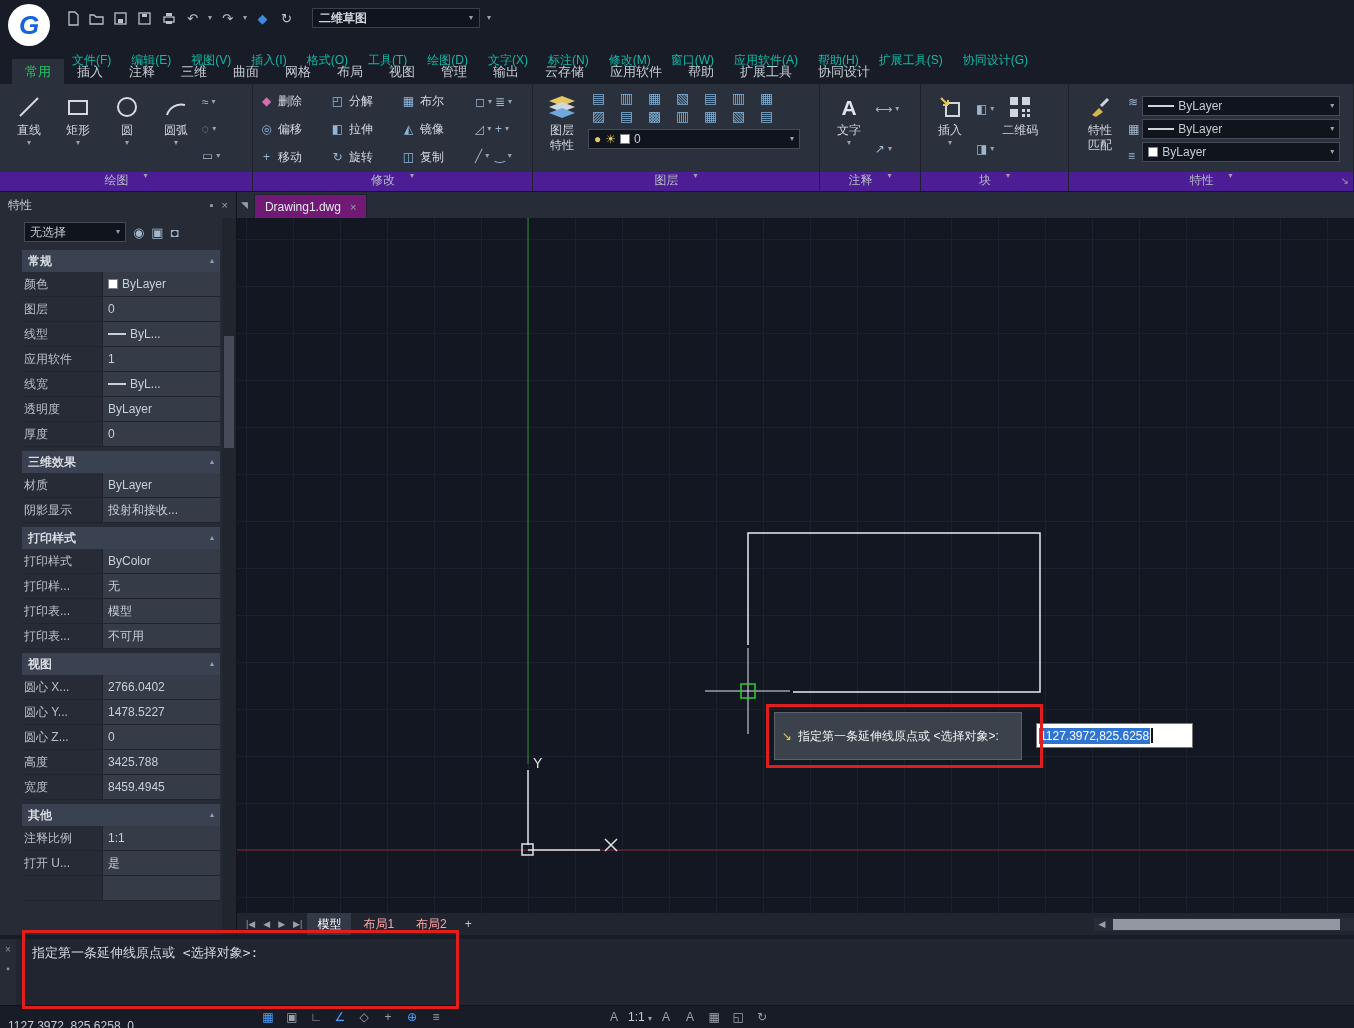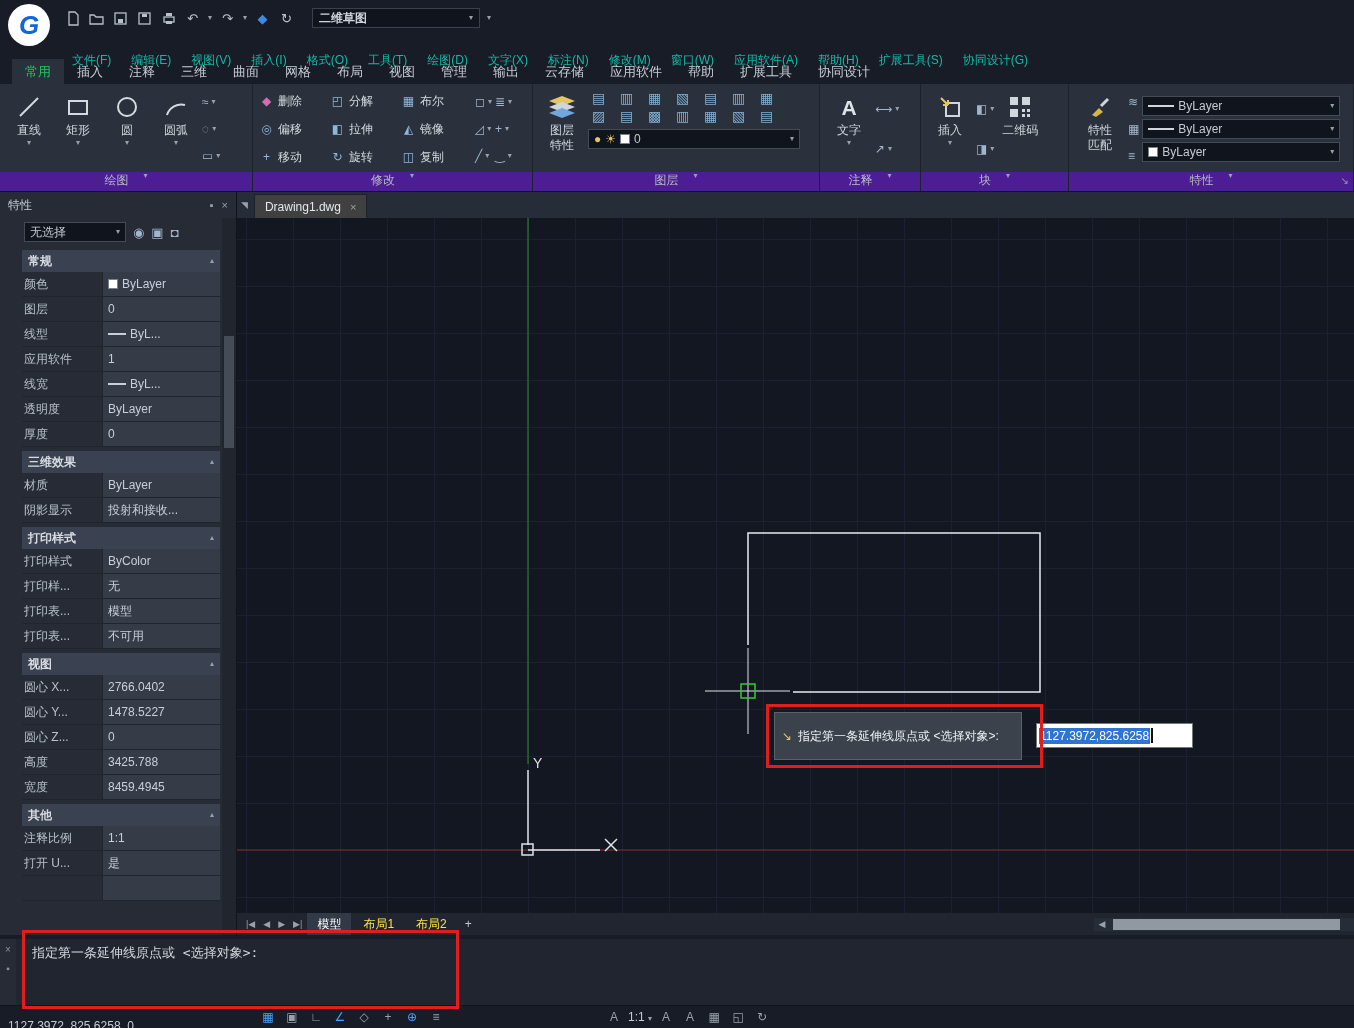--- a/index.html
+++ b/index.html
@@ -79,40 +79,40 @@
   .pval{flex:1;background:#353c48;border-left:1px solid #1f242d;display:flex;align-items:center;
         padding-left:5px;color:#c9cfd7;gap:4px;overflow:hidden;white-space:nowrap;}
   .lsw{width:18px;height:2px;background:#c9cfd7;display:inline-block;}
   .pal-scroll{position:absolute;right:0;top:26px;bottom:0;width:14px;background:#20252e;}
   .pal-thumb{position:absolute;left:2px;right:2px;top:118px;height:112px;background:#454c58;}
 
   
   .canvascol{flex:1;display:flex;flex-direction:column;min-width:0;}
   .doctabs{height:26px;background:#272d38;display:flex;align-items:flex-end;padding-left:4px;gap:6px;}
   .tabmenu{color:#98a0aa;font-size:9px;align-self:center;}
-  .doctab{height:24px;background:#404040;border:1px solid #1c212a;border-bottom:none;display:flex;
+  .doctab{height:24px;background:#701a75;border:1px solid #1c212a;border-bottom:none;display:flex;
           align-items:center;gap:9px;padding:6px 10px;color:#e4e8ec;}
   .canvas{flex:1;position:relative;background-color:#131722;overflow:hidden;
           background-image:linear-gradient(#1b2130 1px,transparent 1px),
                            linear-gradient(90deg,#1b2130 1px,transparent 1px);
           background-size:47px 47px;background-position:9px 21px;}
   .cv{position:absolute;left:0;top:0;}
   .redbox{border:3px solid #e11e1e;position:absolute;z-index:4;pointer-events:none;}
   .redbox1{left:529px;top:486px;width:277px;height:64px;}
   .dyn-tip{position:absolute;left:537px;top:494px;width:248px;height:48px;display:flex;align-items:center;gap:6px;
            background:#3c424b;border:1px solid #5a616b;padding:0 7px;color:#eef1f4;z-index:3;}
   .dyn-tip .tic{color:#e4c662;font-size:12px;}
   .dyn-input{position:absolute;left:799px;top:505px;width:157px;height:25px;background:#fff;border:1px solid #777;
              display:flex;align-items:center;padding:0 2px;z-index:3;}
   .selval{background:#2f74d0;color:#fff;padding:1px 1px;}
   .caret{width:2px;height:15px;background:#111;margin-left:1px;}
 
   .modeltabs{height:22px;background:#20252f;display:flex;align-items:center;gap:2px;padding-left:6px;}
   .nav{color:#9aa1ab;font-size:9px;padding:0 3px;}
-  .mtab{padding:3px 10px;color:#fde047;}
+  .mtab{padding:3px 10px;color:#fca5a5;}
   .mtab.active{background:#323947;color:#fff;}
   .plus{color:#c2c8d0;padding:0 6px;}
   .hscroll{margin-left:auto;display:flex;align-items:center;width:260px;height:16px;}
   .hs-btn{width:16px;text-align:center;color:#9aa1ab;font-size:9px;background:#272d38;height:13px;line-height:13px;}
   .hs-track{flex:1;height:13px;background:#272d38;position:relative;}
   .hs-thumb{position:absolute;left:3px;top:1px;bottom:1px;width:93%;background:#9298a1;}
 
   
   .cmd{height:70px;background:#20252f;display:flex;position:relative;border-top:4px solid #171c26;}
   .cmd-side{width:16px;background:#262b35;display:flex;flex-direction:column;align-items:center;

